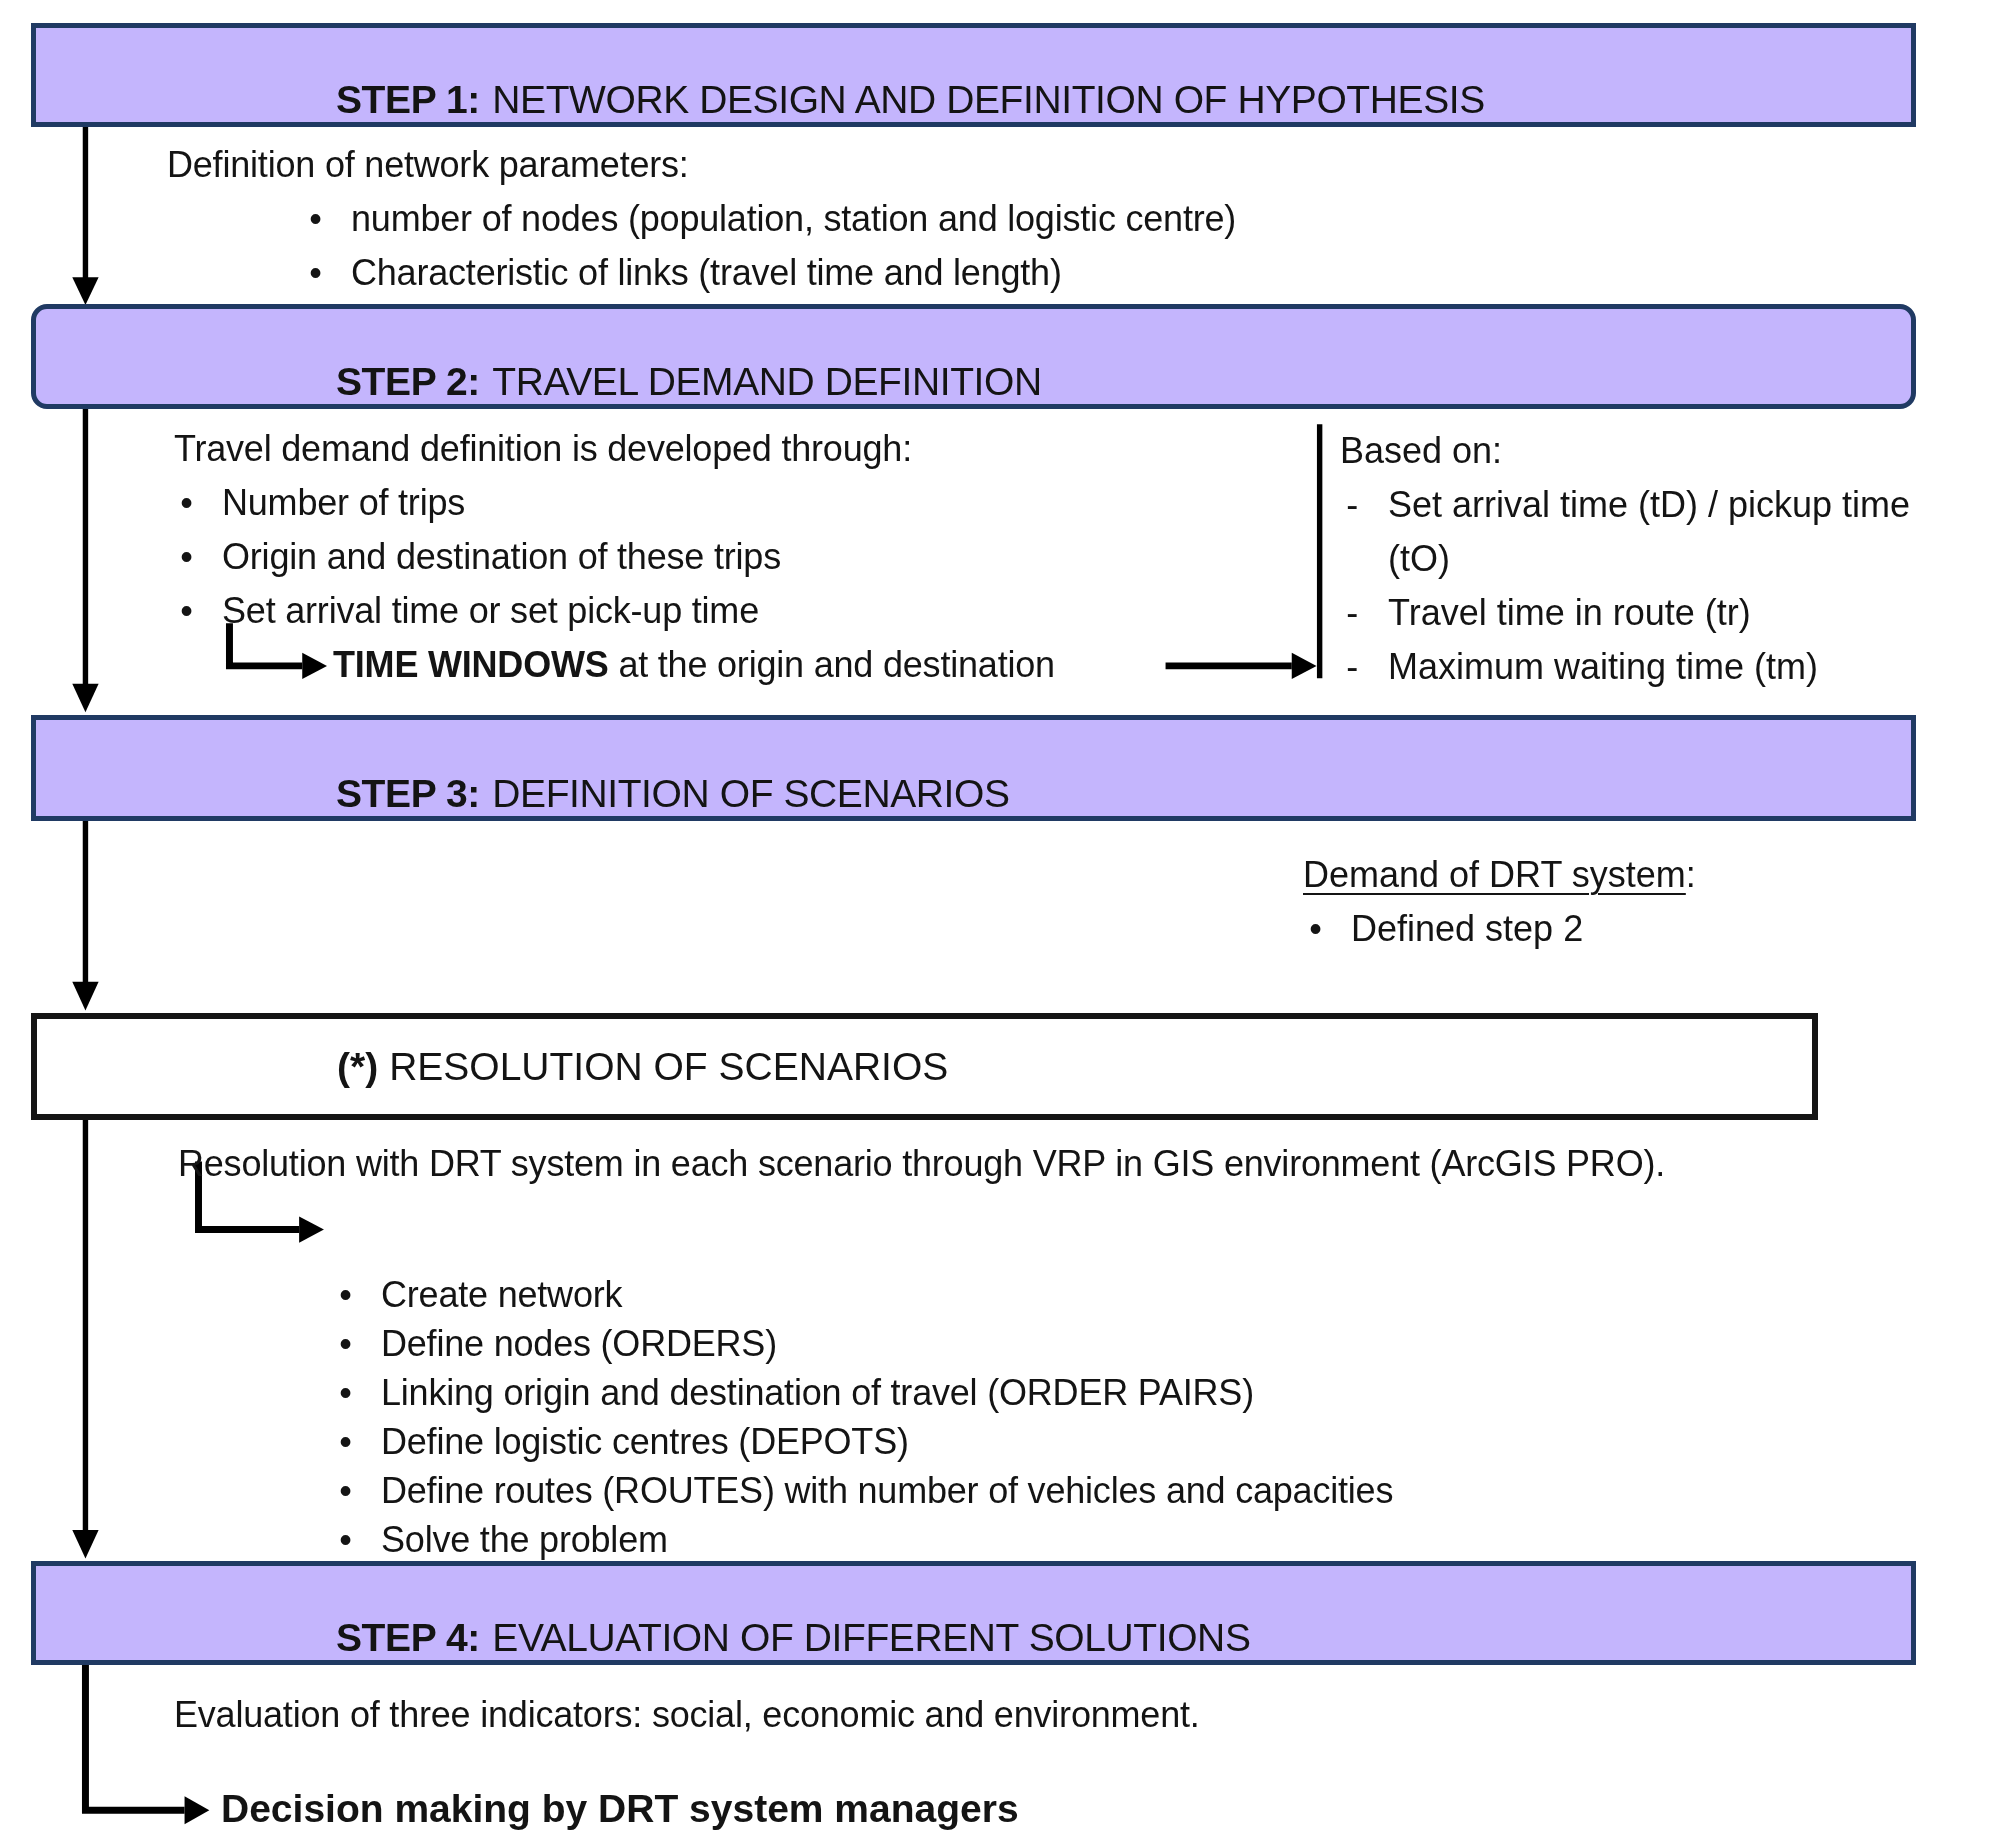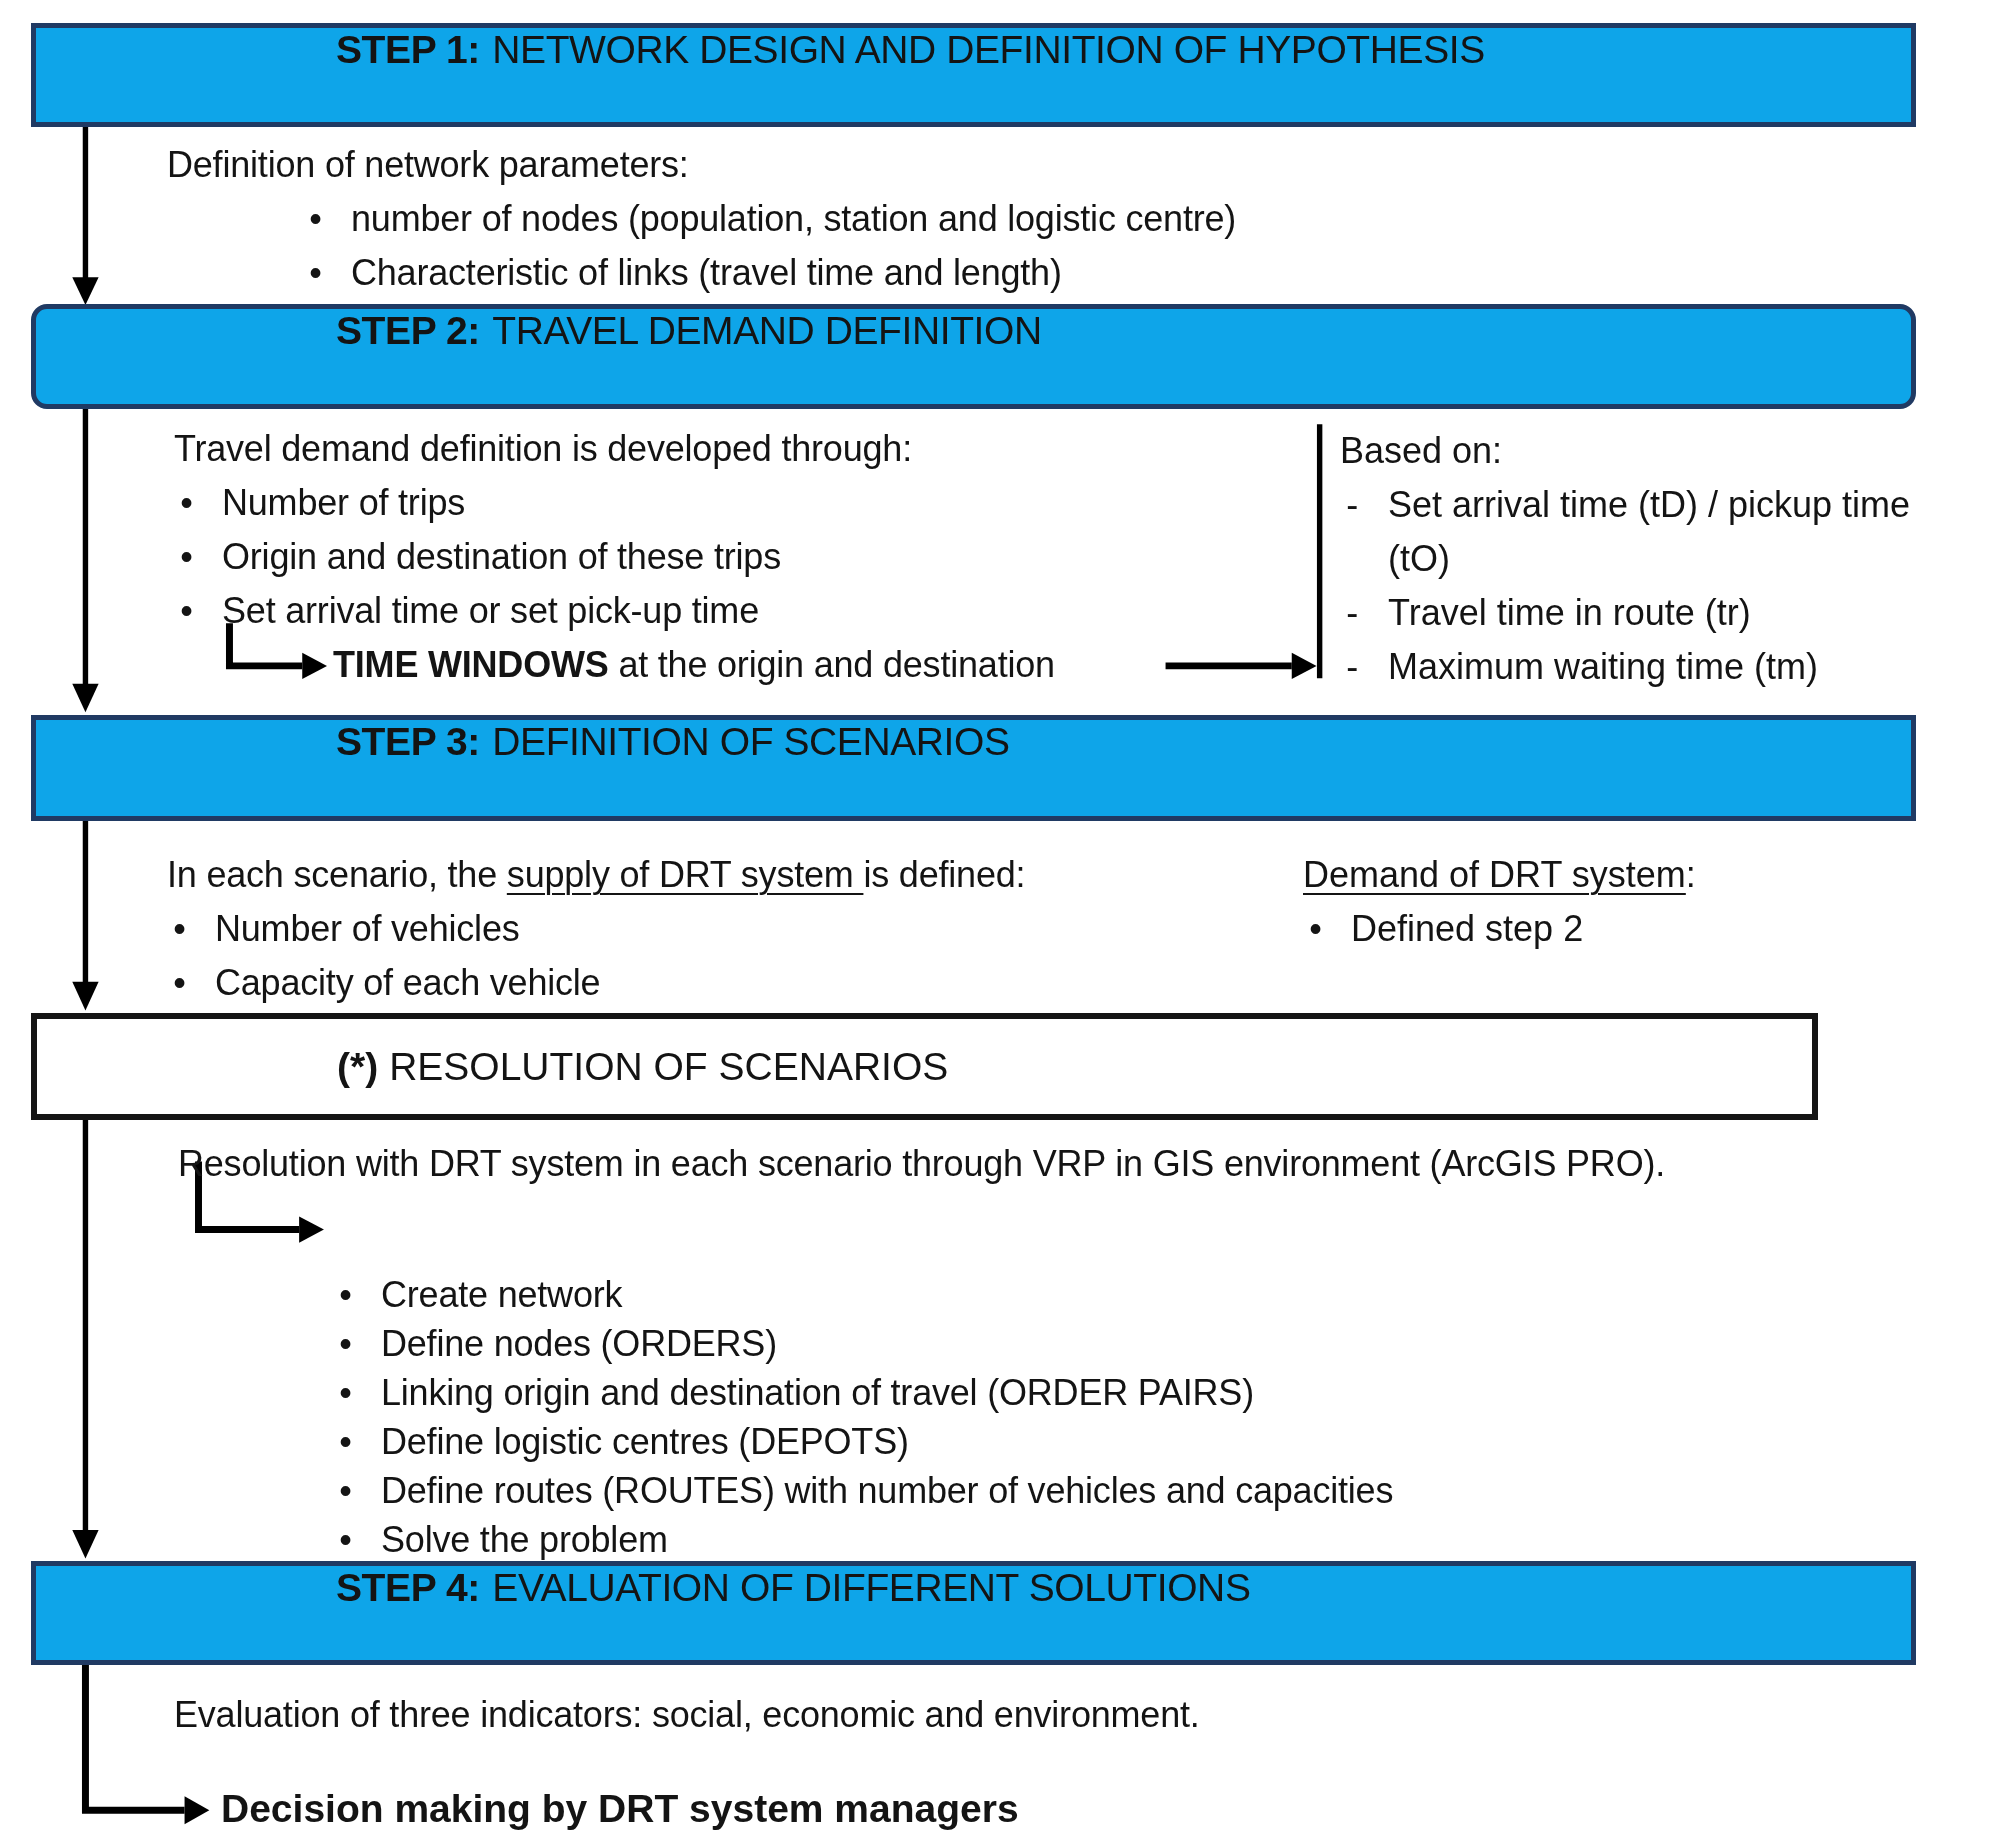--- a/index.html
+++ b/index.html
@@ -8,22 +8,22 @@
     width:1992px;height:1842px;
     background:#ffffff;
     font-family:"Liberation Sans", sans-serif;
     color:#141414;
     overflow:hidden;
   }
   .arrow-layer{position:absolute;left:0;top:0;width:1992px;height:1842px;pointer-events:none;}
   
   .hbox{
     position:absolute;left:31px;width:1885px;box-sizing:border-box;
-    background:#0ea5e9;border:5.4px solid #203a63;
-    display:flex;align-items:flex-start;
+    background:#c4b5fd;border:5.4px solid #203a63;
+    display:flex;align-items:flex-end;
     padding-left:300px;
     font-size:39px;letter-spacing:-0.4px;white-space:nowrap;
   }
   .hbox .hb{font-weight:700;margin-right:12.4px;}
   .resbox{
     position:absolute;left:31px;top:1013px;width:1787px;height:107px;box-sizing:border-box;
     background:#ffffff;border:6.2px solid #151515;
     display:flex;align-items:center;padding-left:300px;
     font-size:39px;white-space:nowrap;
   }
@@ -103,25 +103,20 @@
     <div class="line">Based on:</div>
     <div class="dash-li"><span>Set arrival time (tD) / pickup time (tO)</span></div>
     <div class="dash-li"><span>Travel time in route (tr)</span></div>
     <div class="dash-li"><span>Maximum waiting time (tm)</span></div>
   </div>
 
   <div class="hbox" style="top:715px;height:106px;">
     <span class="hb">STEP 3:</span>
       <span>DEFINITION OF SCENARIOS</span>
   </div>
-  <div class="content" style="left:167px;top:848px;">
-    <div class="line"><span>In each scenario, the </span><span class="u">supply of DRT system </span><span>is defined:</span></div>
-    <div class="li"><span>Number of vehicles</span></div>
-    <div class="li"><span>Capacity of each vehicle</span></div>
-  </div>
   <div class="demand">
     <div class="line"><span class="u">Demand of DRT system</span><span>:</span></div>
     <div class="li"><span>Defined step 2</span></div>
   </div>
 
   <div class="resbox">
     <span class="hb">(*)</span>
       <span>RESOLUTION OF SCENARIOS</span>
   </div>
   <div class="content" style="left:178px;top:1137px;">

